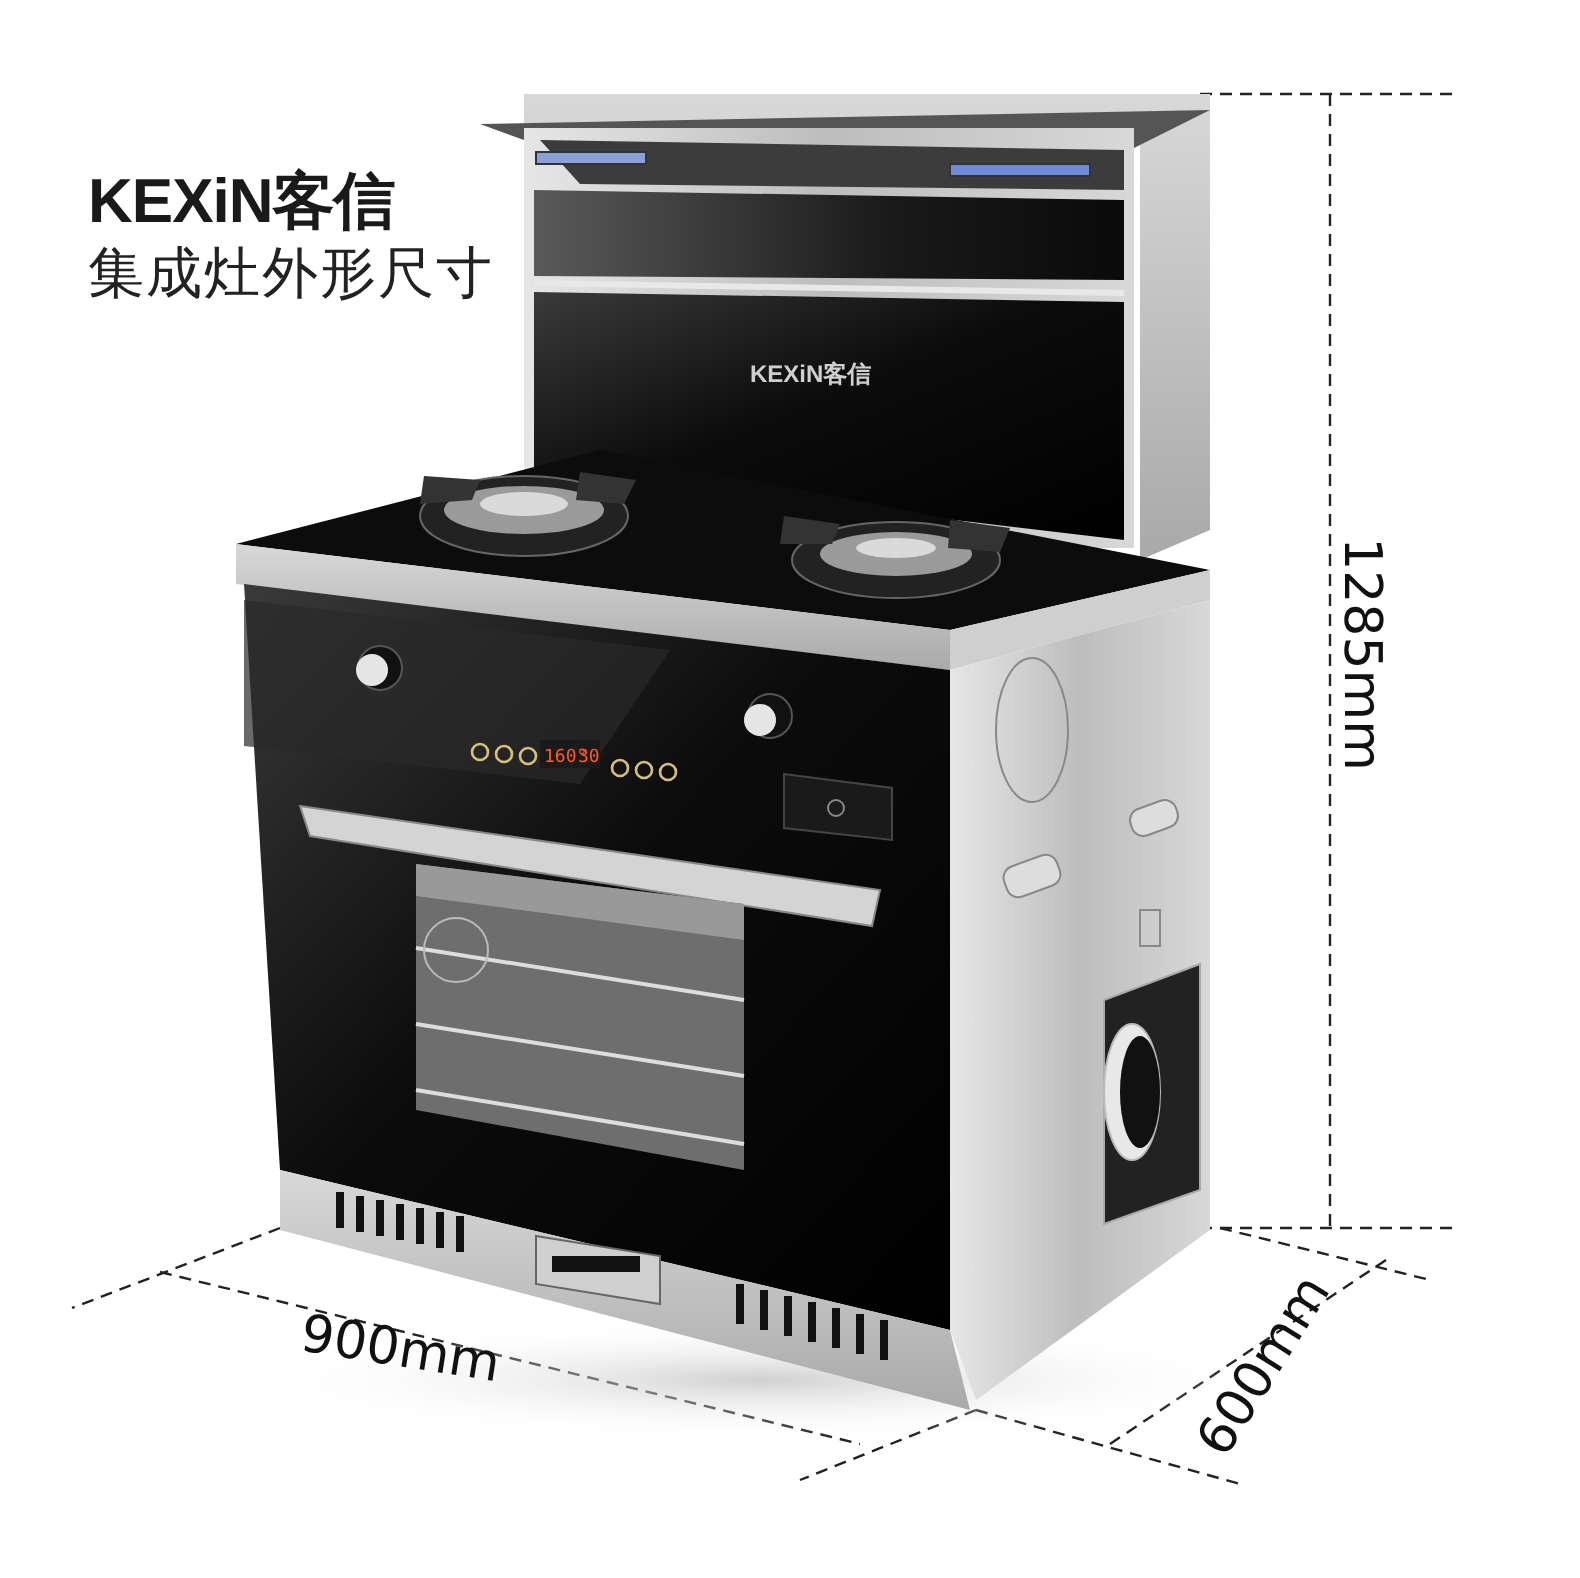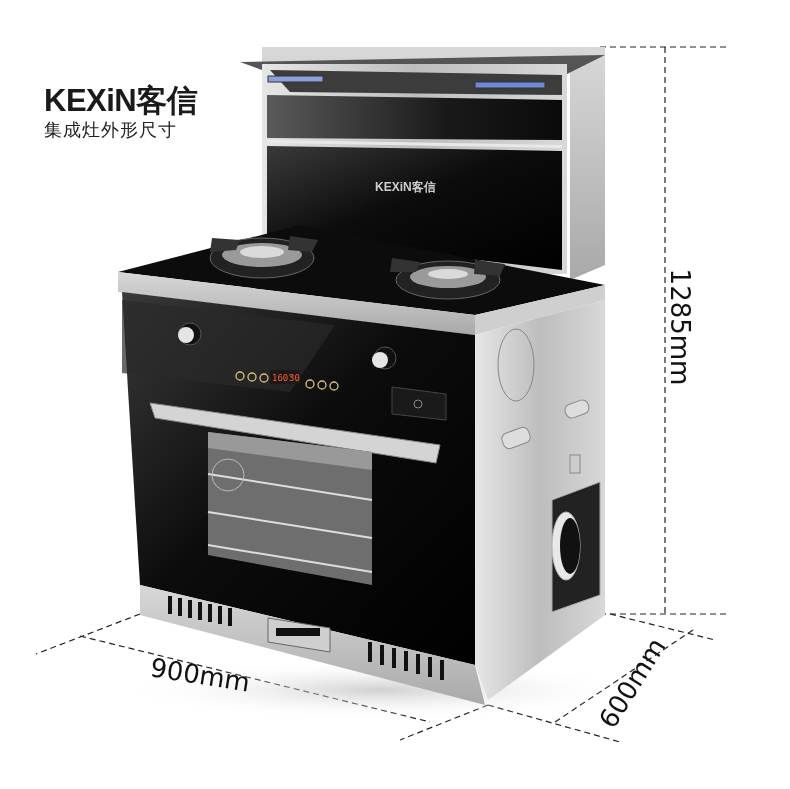--- a/index.html
+++ b/index.html
@@ -1,18 +1,18 @@
 <!DOCTYPE html>
 <html><head>
 <meta charset="utf-8">
 <style>
   html, body { margin:0; padding:0; background:#ffffff; }
   body { width:790px; height:789px; position:relative; overflow:hidden; font-family:"DejaVu Sans", sans-serif; }
   .brand { position:absolute; left:44px; top:80px; font-family:"Liberation Sans", sans-serif; font-weight:bold; font-size:31px; letter-spacing:-0.5px; color:#1a1a1a; }
-  .subtitle { position:absolute; left:44px; top:118px; font-family:"DejaVu Sans", sans-serif; font-size:18px; color:#222; letter-spacing:1px; }
+  .subtitle { position:absolute; left:44px; top:118px; font-family:"DejaVu Sans", sans-serif; font-size:28px; color:#222; letter-spacing:1px; }
   .dim { position:absolute; font-family:"DejaVu Sans", sans-serif; font-size:26px; color:#111; white-space:nowrap; }
   .dim-height { left:622px; top:312px; transform:rotate(90deg); transform-origin:center; }
   .dim-width { left:150px; top:660px; transform:rotate(9deg); }
   .dim-depth { left:582px; top:668px; transform:rotate(-58deg); }
   svg.scene { position:absolute; left:0; top:0; }
   .panel-brand { font-family:"Liberation Sans", sans-serif; font-size:12px; fill:#cfcfcf; font-weight:bold; }
   .disp { font-family:"DejaVu Sans Mono", monospace; font-size:9px; fill:#ff5a2a; }
 </style>
 </head>
 <body>

